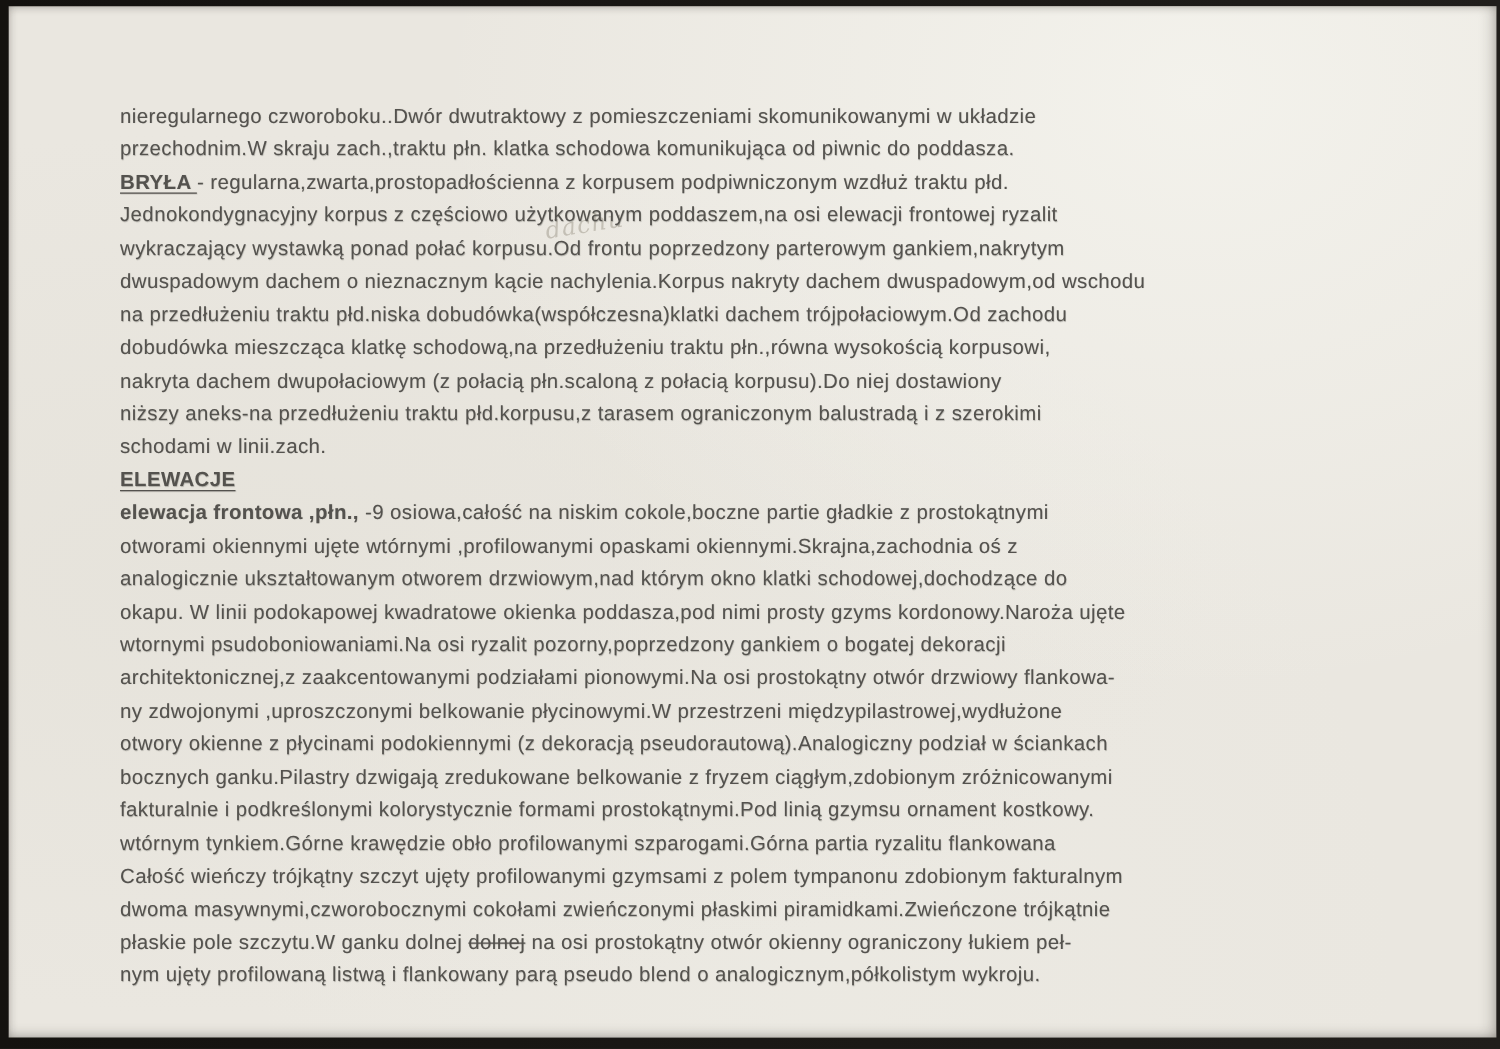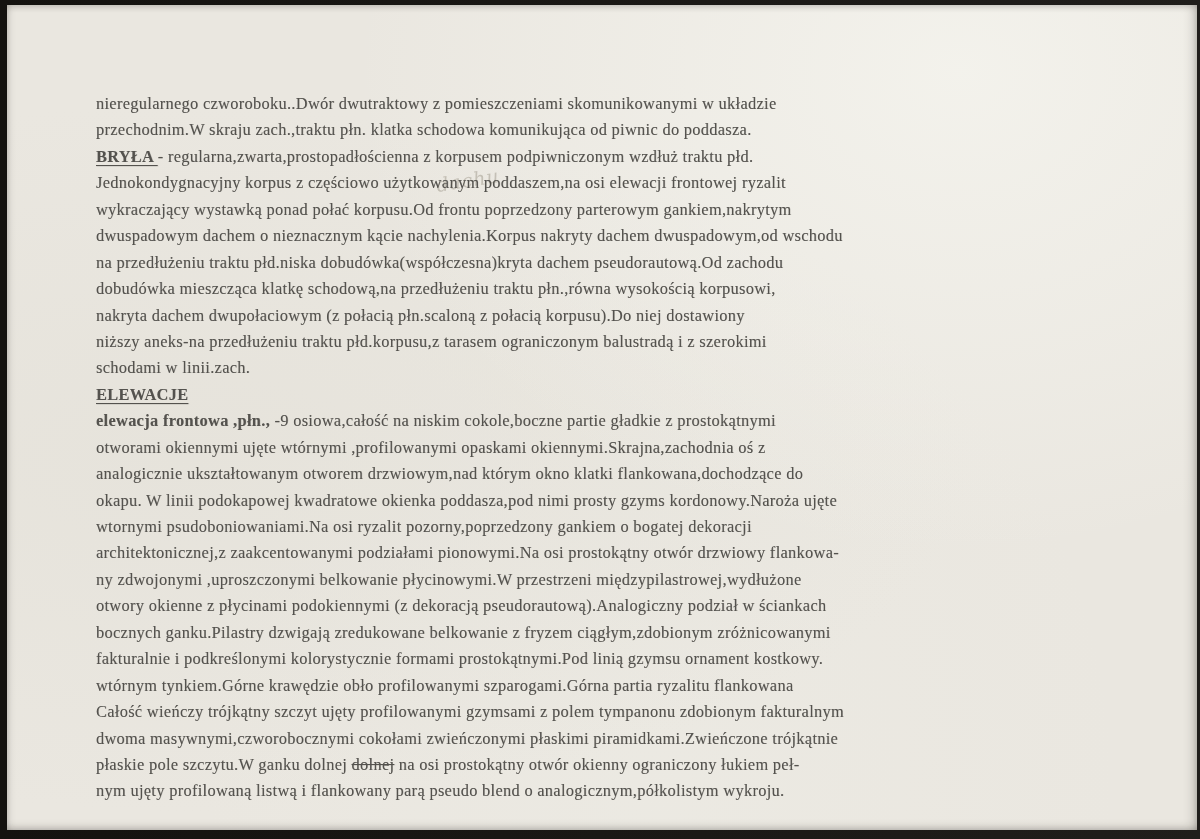--- a/index.html
+++ b/index.html
@@ -33,26 +33,25 @@
       inset 4px 0 8px -4px rgba(40,36,30,0.22),
       inset 0 4px 8px -4px rgba(40,36,30,0.20),
       inset 0 -6px 10px -5px rgba(40,36,30,0.25);
   }
   .typewritten {
     position: absolute;
     left: 96px;
     top: 80px;
     width: 1040px;
     color: #54524e;
-    font-family: Liberation Serif, serif;
+    font-family: Liberation Sans, sans-serif;
     font-size: 16.3px;
     line-height: 26.45px;
     letter-spacing: 0.35px;
     text-shadow: 0.4px 0.4px 0.6px rgba(84,82,78,0.35);
-    margin-top: 11px;
   }
   .line {
     white-space: pre;
     height: 26.45px;
   }
   .seg-b  { font-weight: bold; }
   .seg-bu { font-weight: bold; text-decoration: underline; text-underline-offset: 3px; }
   .seg-strike { text-decoration: line-through; }
   .pencil-note {
     position: absolute;
@@ -73,29 +72,29 @@
 <div class="scan-frame">
   <div class="paper"></div>
   <div class="pencil-note">dachu</div>
   <div class="typewritten">
       <div class="line"><span class="seg">nieregularnego czworoboku..Dwór dwutraktowy z pomieszczeniami skomunikowanymi w układzie</span></div>
       <div class="line"><span class="seg">przechodnim.W skraju zach.,traktu płn. klatka schodowa komunikująca od piwnic do poddasza.</span></div>
       <div class="line"><span class="seg seg-bu">BRYŁA </span><span class="seg">- regularna,zwarta,prostopadłościenna z korpusem podpiwniczonym wzdłuż traktu płd.</span></div>
       <div class="line"><span class="seg">Jednokondygnacyjny korpus z częściowo użytkowanym poddaszem,na osi elewacji frontowej ryzalit</span></div>
       <div class="line"><span class="seg">wykraczający wystawką ponad połać korpusu.Od frontu poprzedzony parterowym gankiem,nakrytym</span></div>
       <div class="line"><span class="seg">dwuspadowym dachem o nieznacznym kącie nachylenia.Korpus nakryty dachem dwuspadowym,od wschodu</span></div>
-      <div class="line"><span class="seg">na przedłużeniu traktu płd.niska dobudówka(współczesna)kryta dachem pseudorautową.Od zachodu</span></div>
+      <div class="line"><span class="seg">na przedłużeniu traktu płd.niska dobudówka(współczesna)klatki dachem trójpołaciowym.Od zachodu</span></div>
       <div class="line"><span class="seg">dobudówka mieszcząca klatkę schodową,na przedłużeniu traktu płn.,równa wysokością korpusowi,</span></div>
       <div class="line"><span class="seg">nakryta dachem dwupołaciowym (z połacią płn.scaloną z połacią korpusu).Do niej dostawiony</span></div>
       <div class="line"><span class="seg">niższy aneks-na przedłużeniu traktu płd.korpusu,z tarasem ograniczonym balustradą i z szerokimi</span></div>
       <div class="line"><span class="seg">schodami w linii.zach.</span></div>
       <div class="line"><span class="seg seg-bu">ELEWACJE</span></div>
       <div class="line"><span class="seg seg-b">elewacja frontowa ,płn.,</span><span class="seg"> -9 osiowa,całość na niskim cokole,boczne partie gładkie z prostokątnymi</span></div>
       <div class="line"><span class="seg">otworami okiennymi ujęte wtórnymi ,profilowanymi opaskami okiennymi.Skrajna,zachodnia oś z</span></div>
-      <div class="line"><span class="seg">analogicznie ukształtowanym otworem drzwiowym,nad którym okno klatki flankowana,dochodzące do</span></div>
+      <div class="line"><span class="seg">analogicznie ukształtowanym otworem drzwiowym,nad którym okno klatki schodowej,dochodzące do</span></div>
       <div class="line"><span class="seg">okapu. W linii podokapowej kwadratowe okienka poddasza,pod nimi prosty gzyms kordonowy.Naroża ujęte</span></div>
       <div class="line"><span class="seg">wtornymi psudoboniowaniami.Na osi ryzalit pozorny,poprzedzony gankiem o bogatej dekoracji</span></div>
       <div class="line"><span class="seg">architektonicznej,z zaakcentowanymi podziałami pionowymi.Na osi prostokątny otwór drzwiowy flankowa-</span></div>
       <div class="line"><span class="seg">ny zdwojonymi ,uproszczonymi belkowanie płycinowymi.W przestrzeni międzypilastrowej,wydłużone</span></div>
       <div class="line"><span class="seg">otwory okienne z płycinami podokiennymi (z dekoracją pseudorautową).Analogiczny podział w ściankach</span></div>
       <div class="line"><span class="seg">bocznych ganku.Pilastry dzwigają zredukowane belkowanie z fryzem ciągłym,zdobionym zróżnicowanymi</span></div>
       <div class="line"><span class="seg">fakturalnie i podkreślonymi kolorystycznie formami prostokątnymi.Pod linią gzymsu ornament kostkowy.</span></div>
       <div class="line"><span class="seg">wtórnym tynkiem.Górne krawędzie obło profilowanymi szparogami.Górna partia ryzalitu flankowana</span></div>
       <div class="line"><span class="seg">Całość wieńczy trójkątny szczyt ujęty profilowanymi gzymsami z polem tympanonu zdobionym fakturalnym</span></div>
       <div class="line"><span class="seg">dwoma masywnymi,czworobocznymi cokołami zwieńczonymi płaskimi piramidkami.Zwieńczone trójkątnie</span></div>

